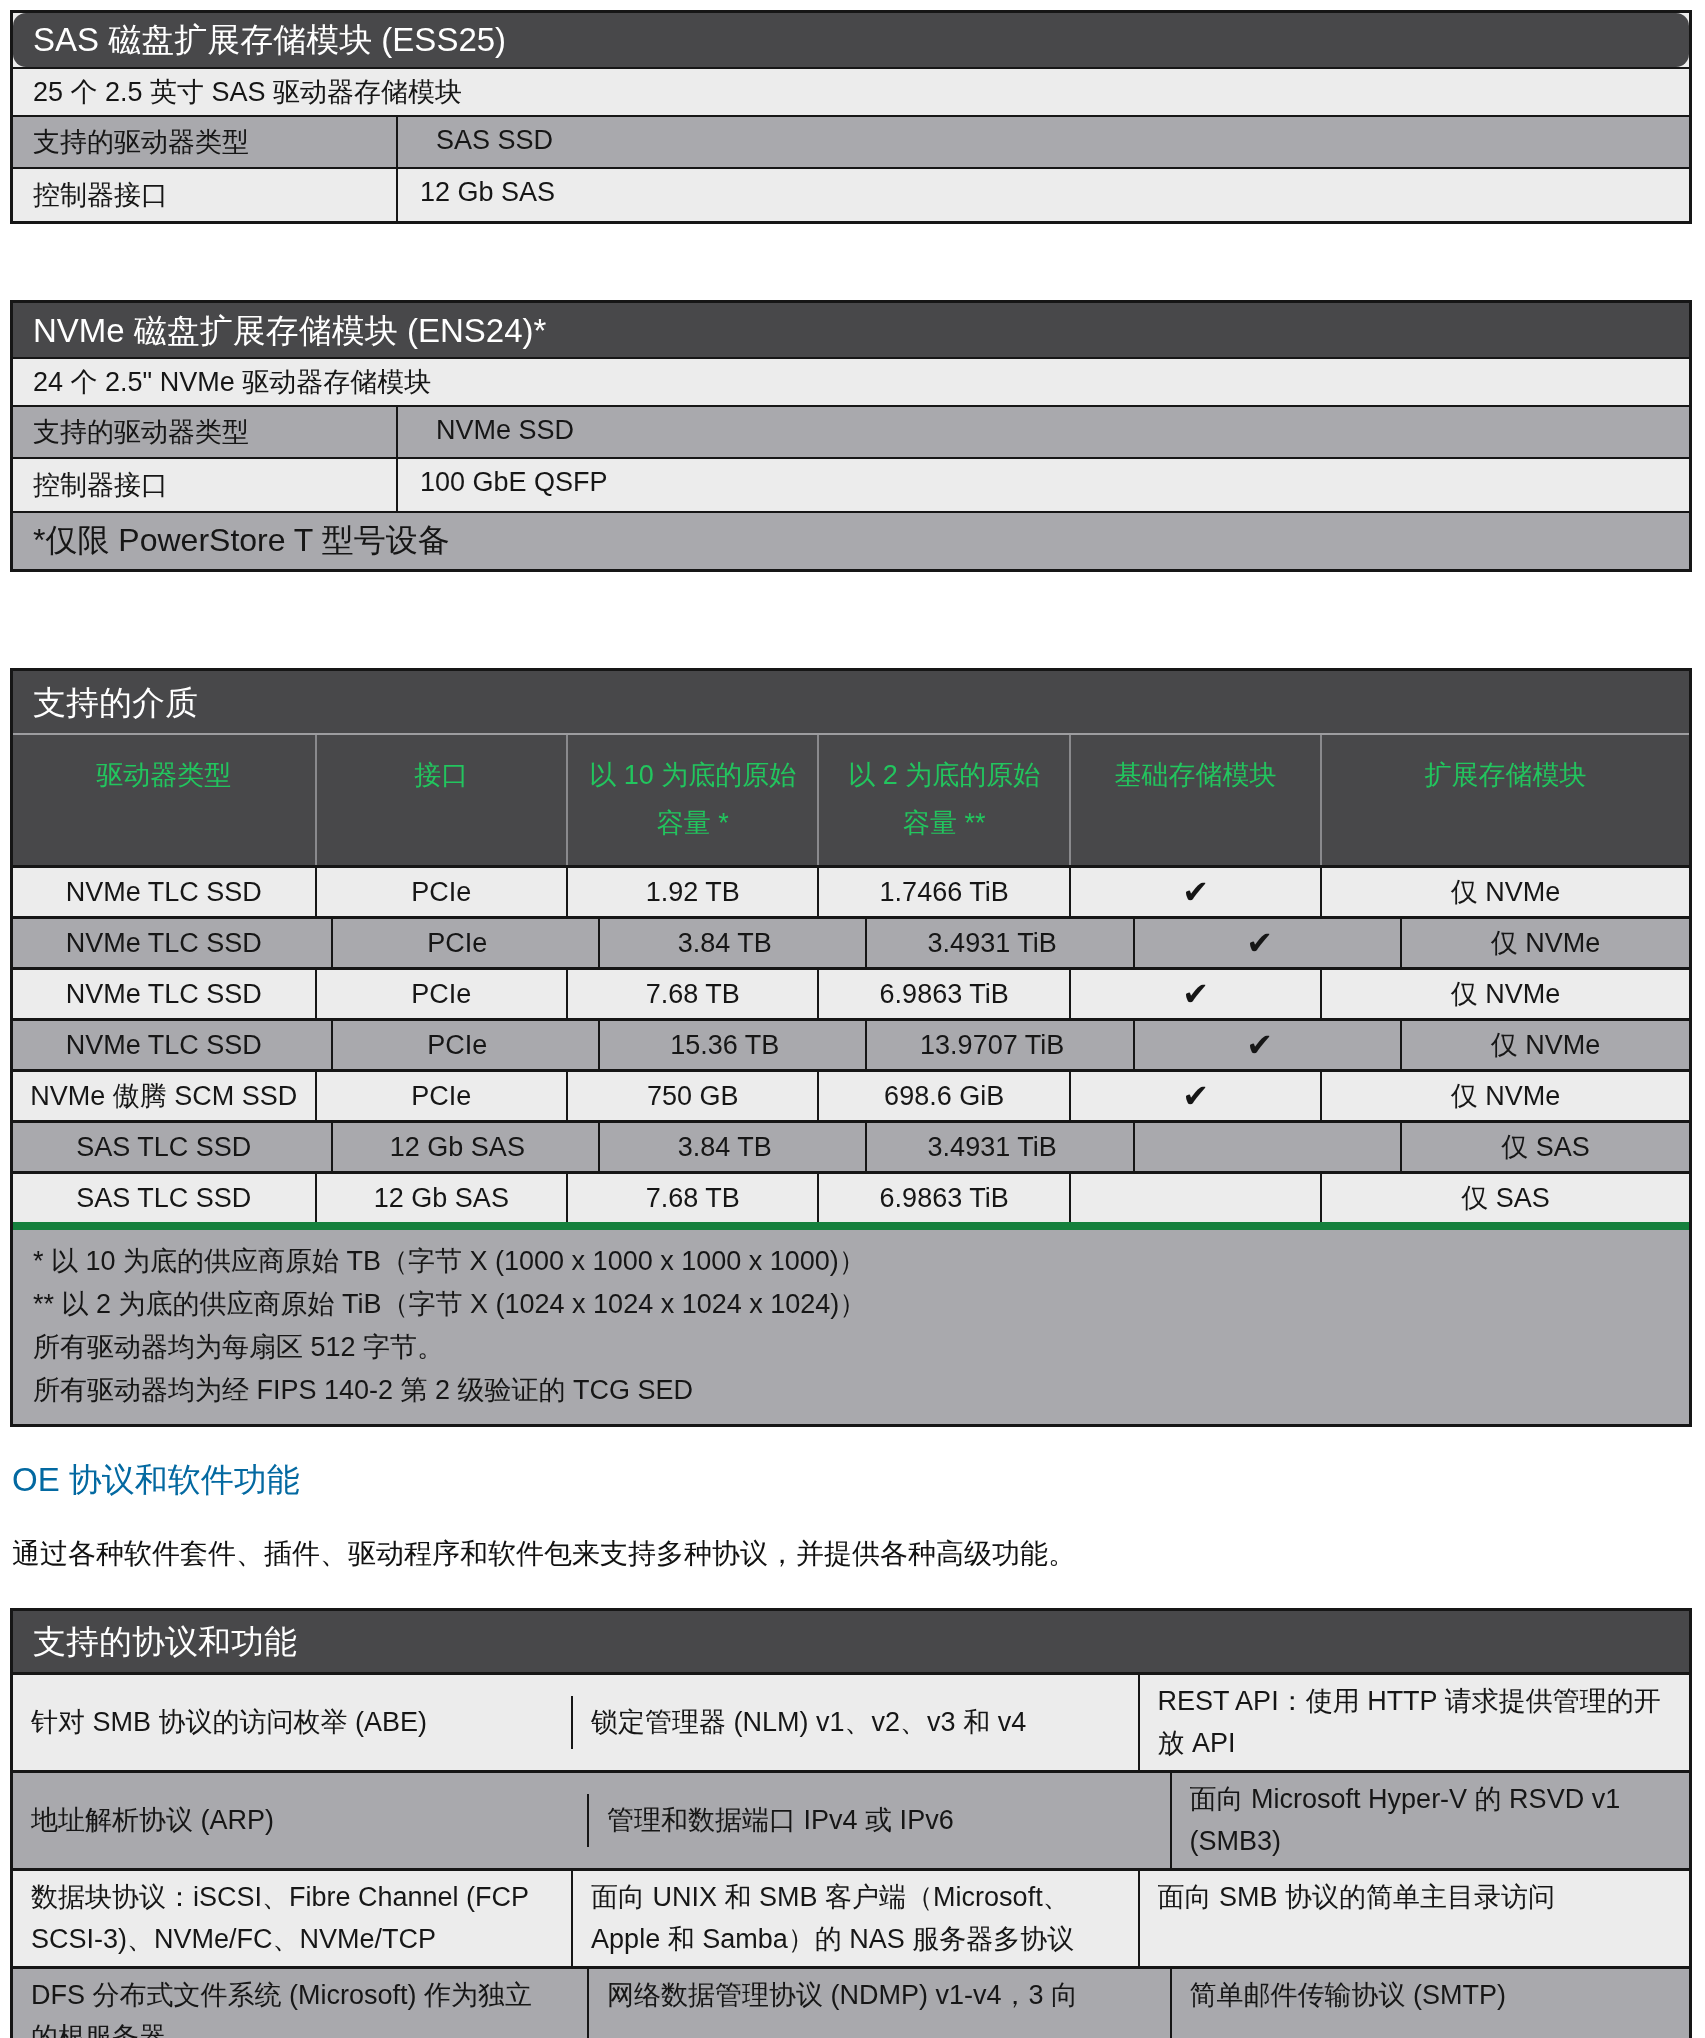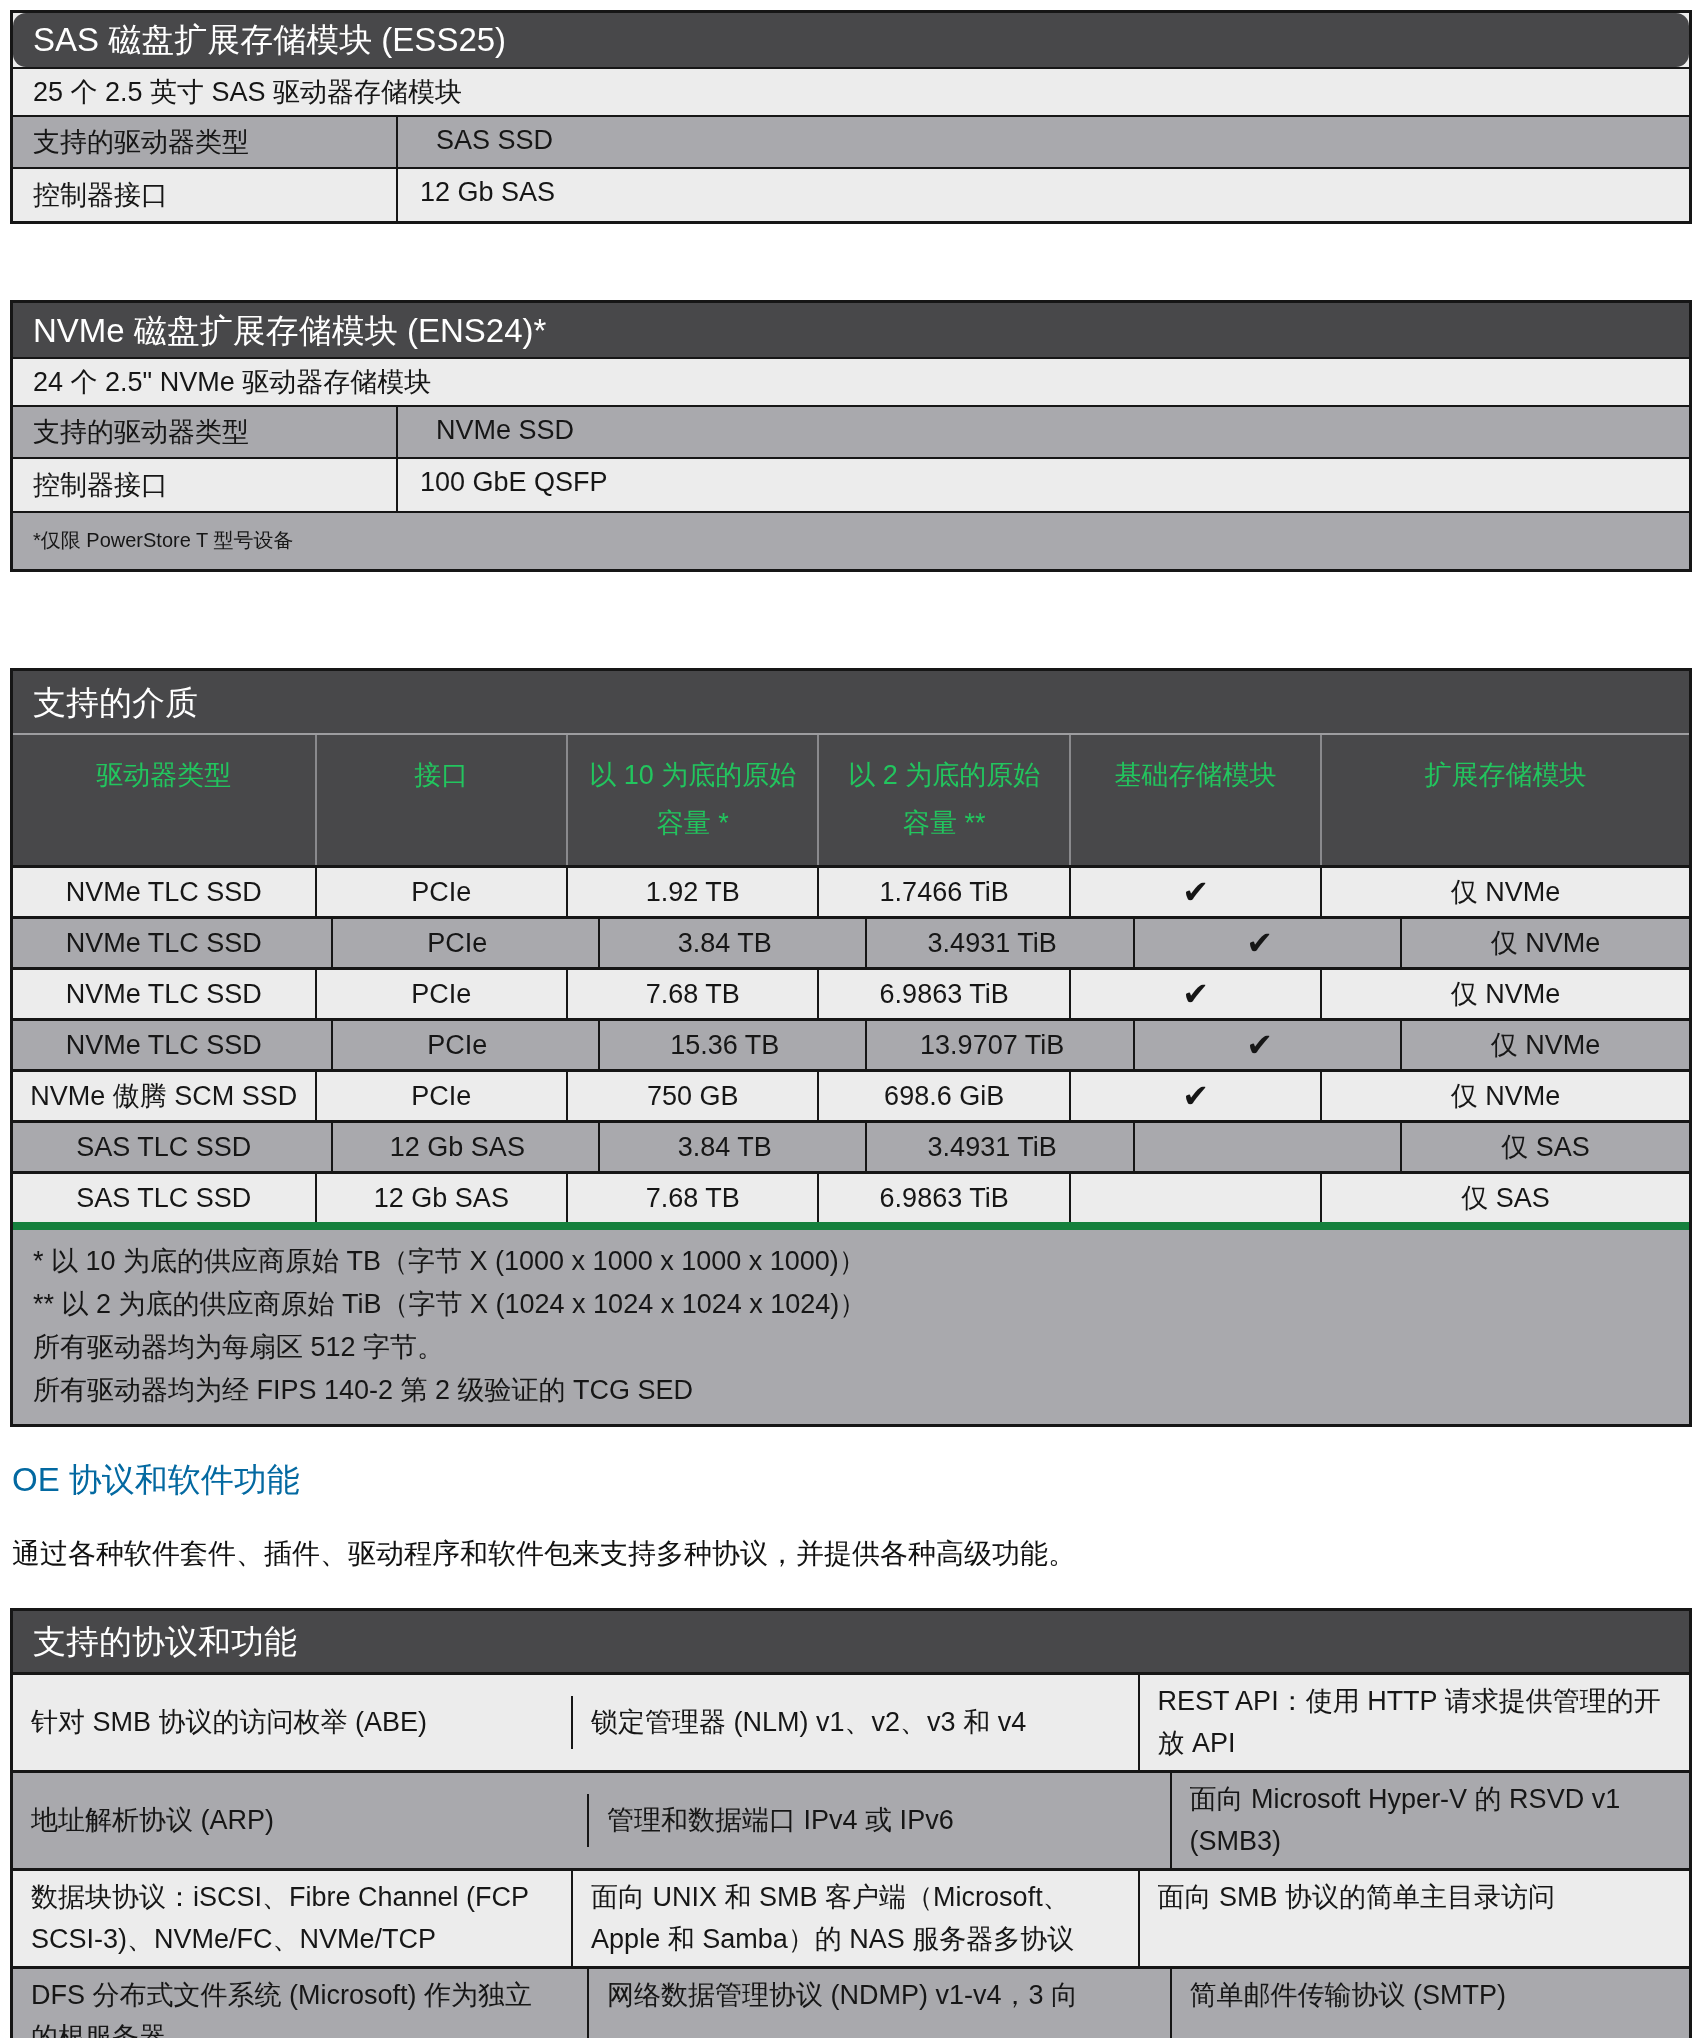--- a/index.html
+++ b/index.html
@@ -22,21 +22,21 @@
   }
   .kv{display:flex;align-items:stretch;font-size:27px;line-height:30px;}
   .kv .k{
     width:355px;flex:0 0 355px;border-right:2px solid #161616;
     padding:10px 8px 10px 20px;display:flex;align-items:center;
   }
   .kv .v{flex:1;padding:8px 8px 8px 22px;}
   .kv.r1{min-height:46px;}
   .kv.r2{min-height:52px;}
   .foot{
-    font-size:20px;line-height:30px;padding:12px 20px 14px 20px;
+    font-size:32px;line-height:30px;padding:12px 20px 14px 20px;
     display:flex;align-items:center;
   }
   .bg-light{background:#ececec;}
   .bg-gray{background:#a9a9ad;gap:16px;}
   .gap1{height:76px;}
   .gap2{height:96px;}
 
   
   .media .band-title{padding:14px 20px 12px 20px;}
   .media-head{

